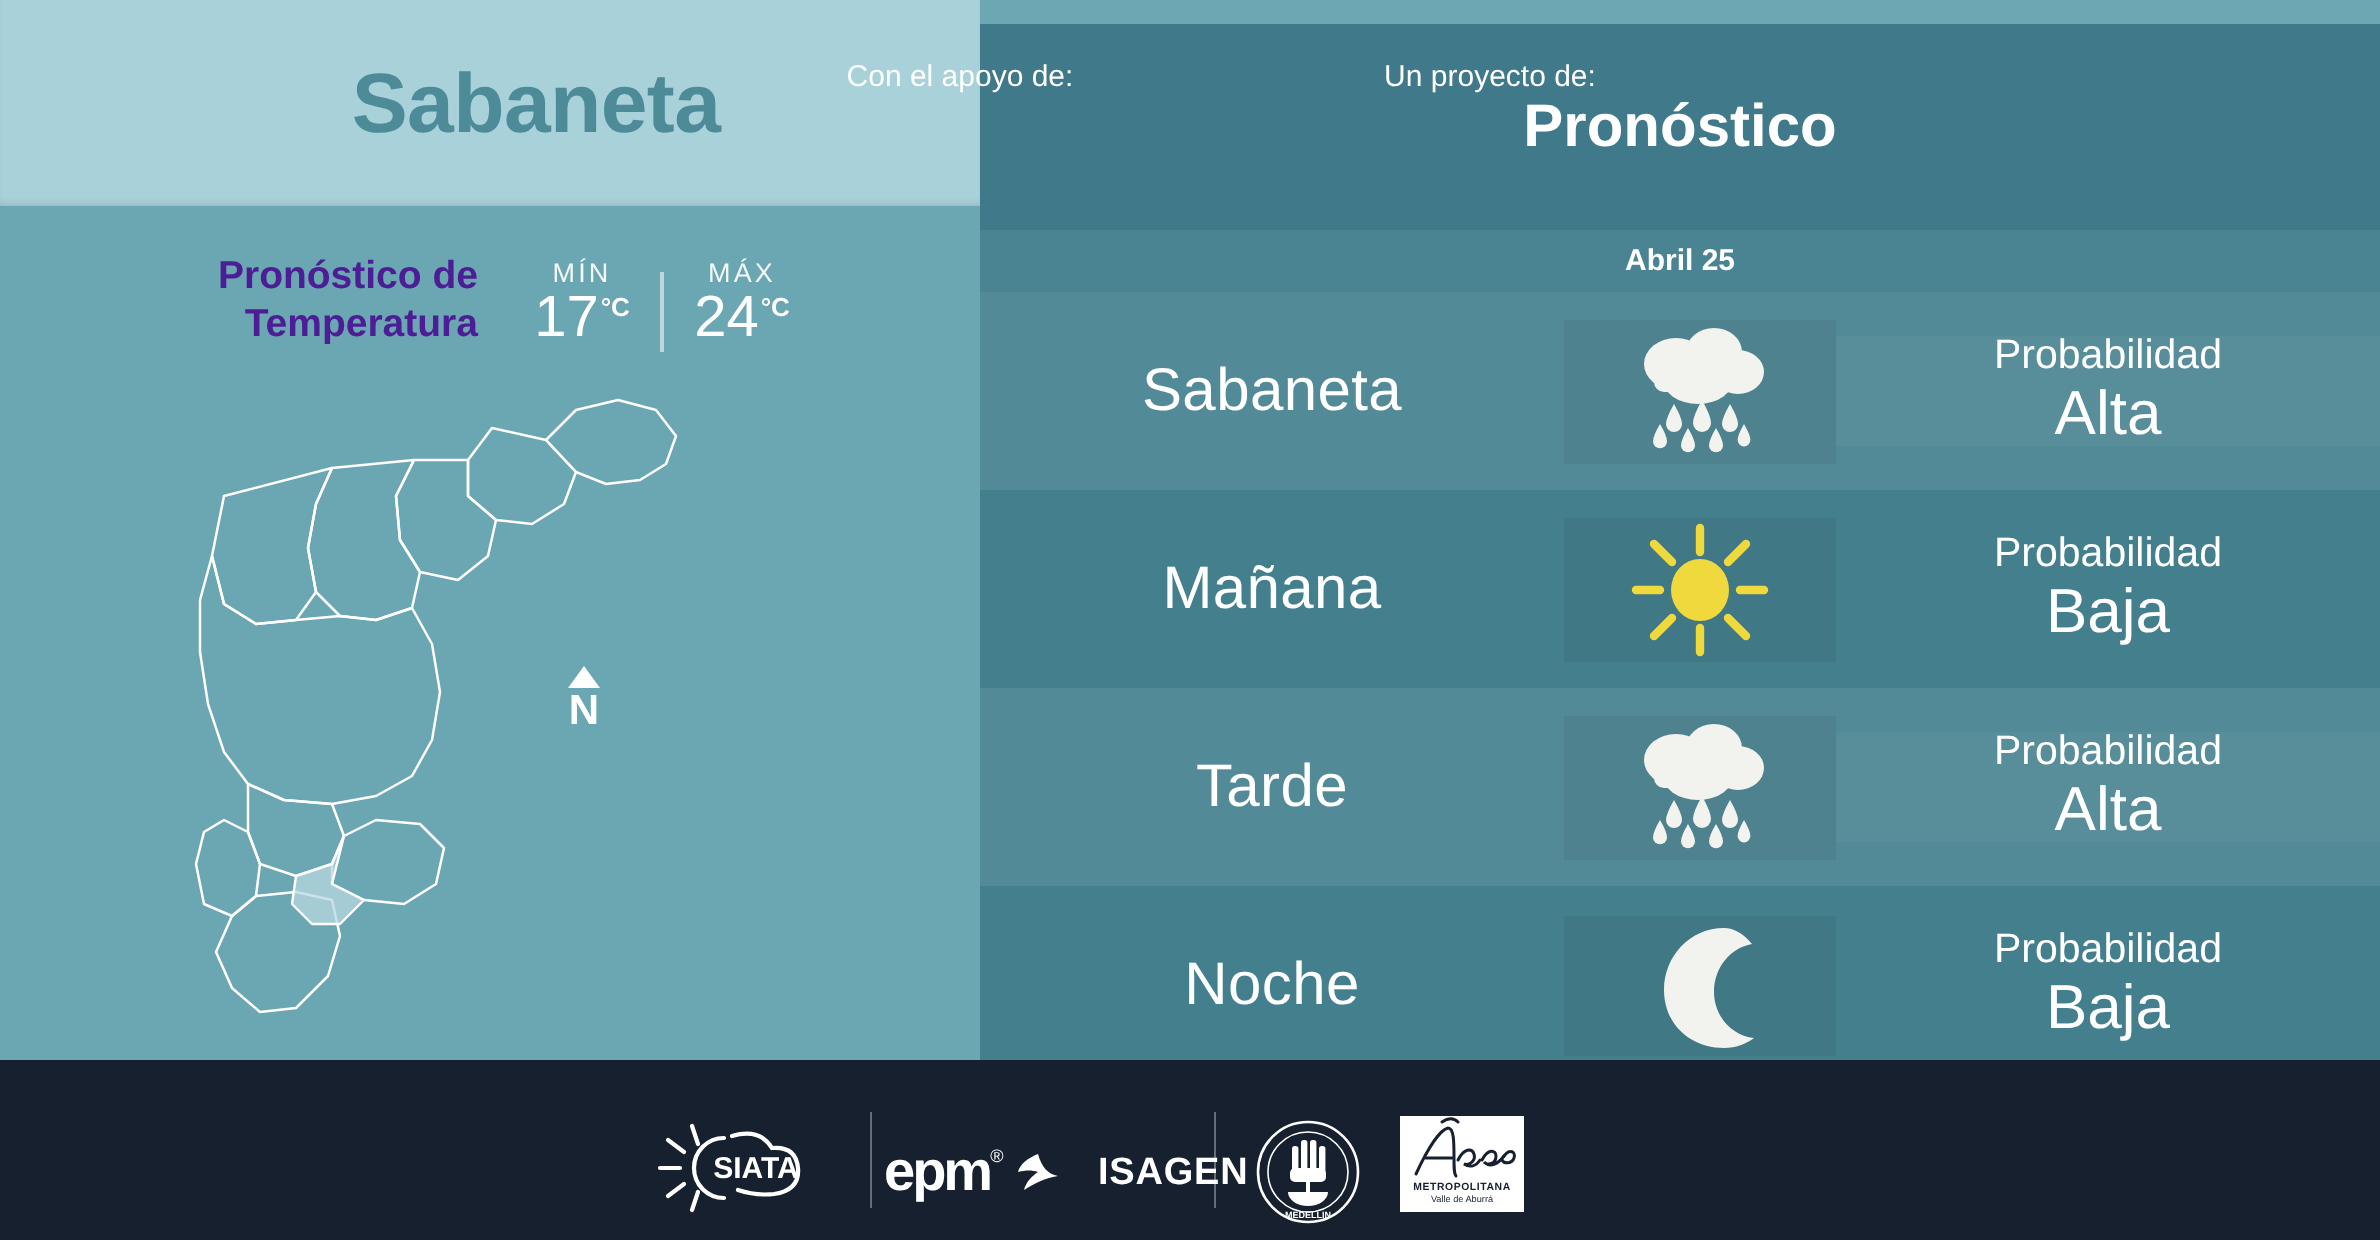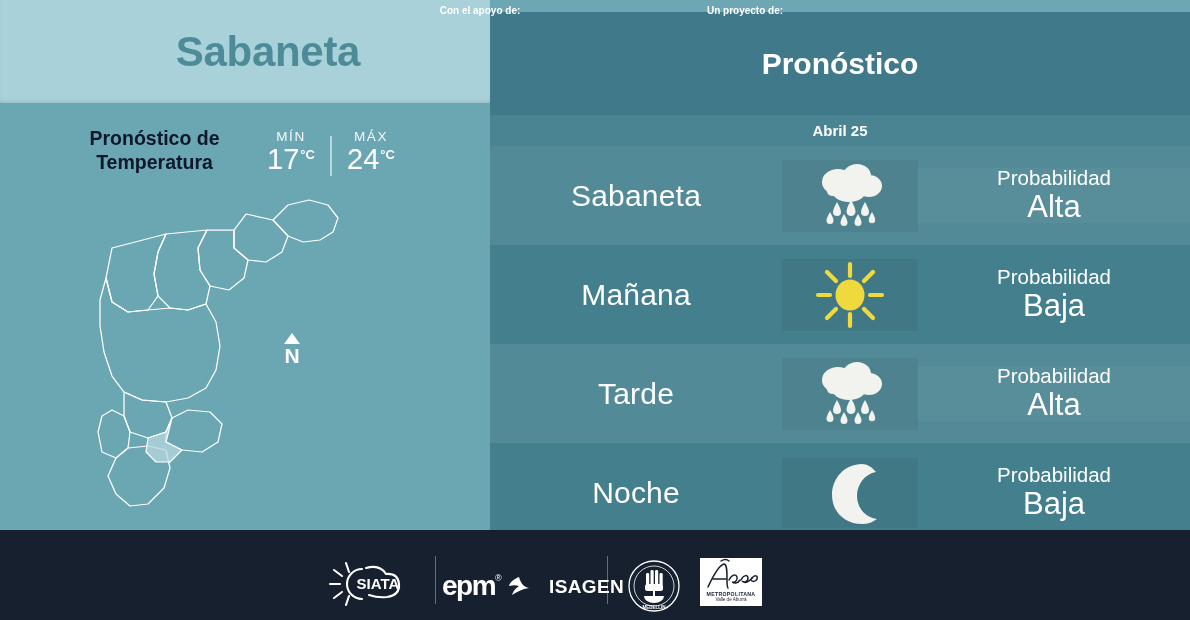--- a/index.html
+++ b/index.html
@@ -53,24 +53,24 @@
     position: absolute;
     left: 70px;
     top: 120px;
     width: 360px;
     height: 62px;
     display: flex;
     align-items: center;
   }
   #temp-label {
     width: 182px;
-    text-align: center;
+    text-align: right;
     font-size: 19.5px;
     font-weight: bold;
-    color: #0f172a;
+    color: #4c1d95;
     line-height: 1.22;
     padding-right: 13px;
     box-sizing: border-box;
   }
   .temp-col {
     width: 78px;
     text-align: center;
     color: #ffffff;
   }
   .temp-cap {
@@ -218,24 +218,24 @@
   #footer {
     position: absolute;
     left: 0; top: 530px;
     width: 1190px;
     height: 90px;
     background: #17202f;
   }
   .foot-cap {
     position: absolute;
     color: #ffffff;
-    font-size: 10px;
-    font-weight: bold;
-    text-align: center;
-    top: 5px;
+    font-size: 15px;
+    font-weight: normal;
+    text-align: center;
+    top: 30px;
   }
   #cap-apoyo { left: 370px; width: 220px; }
   #cap-proyecto { left: 640px; width: 210px; }
   .vdiv {
     position: absolute;
     top: 556px;
     width: 1px;
     height: 48px;
     background: rgba(255,255,255,0.35);
   }

